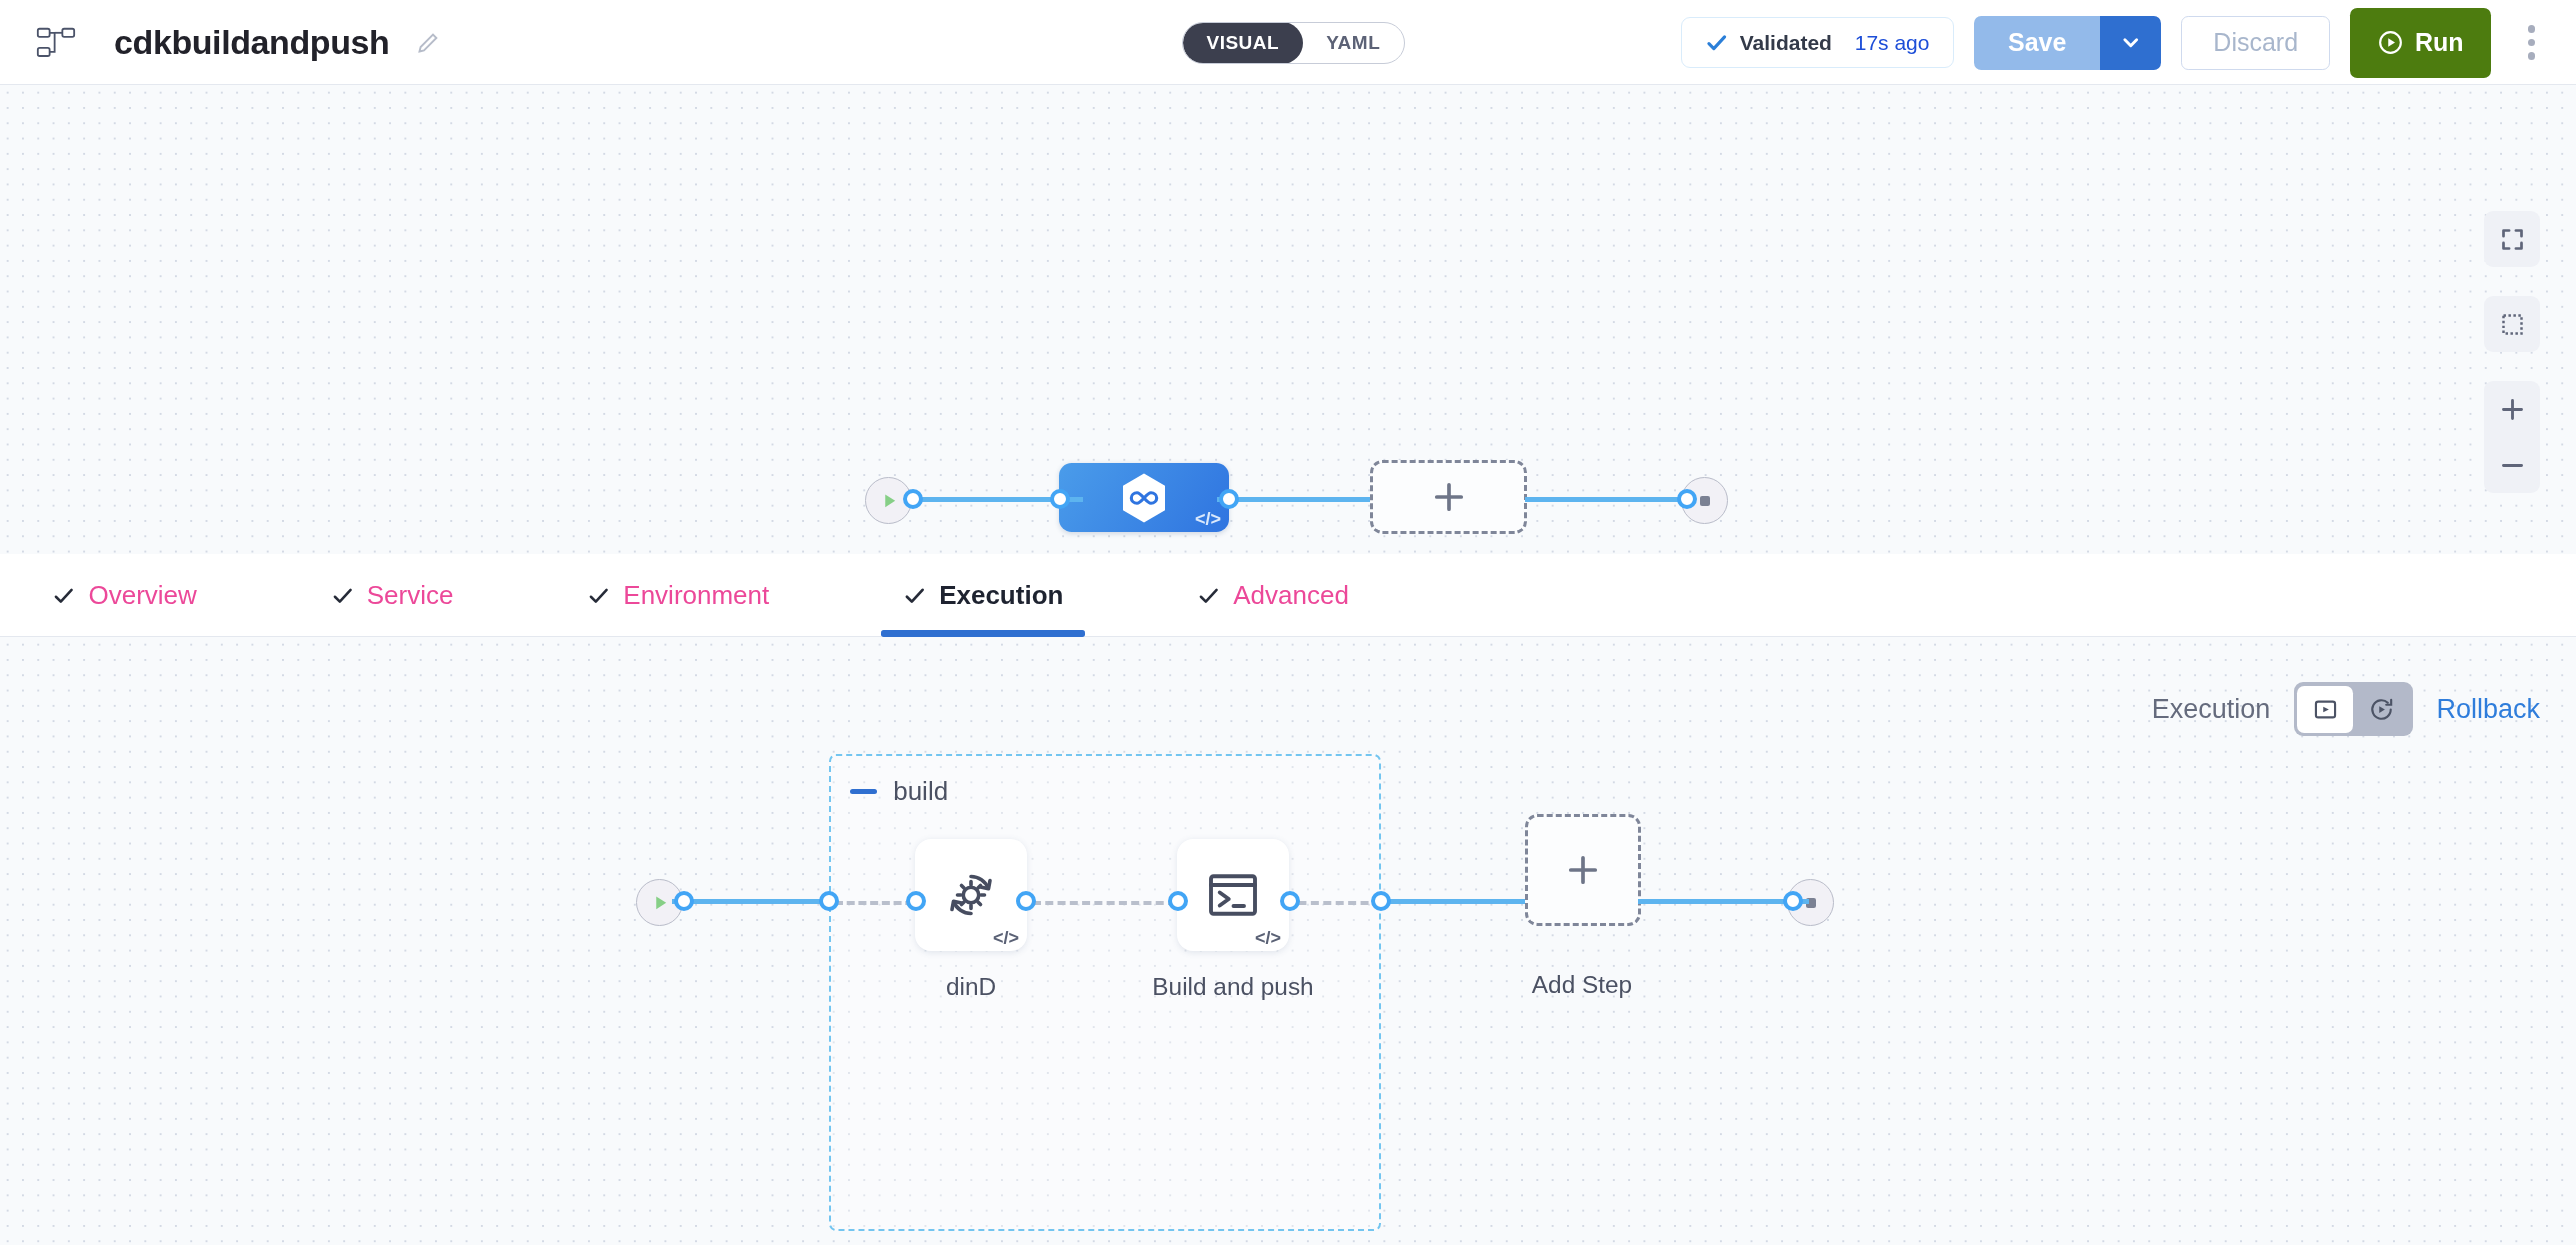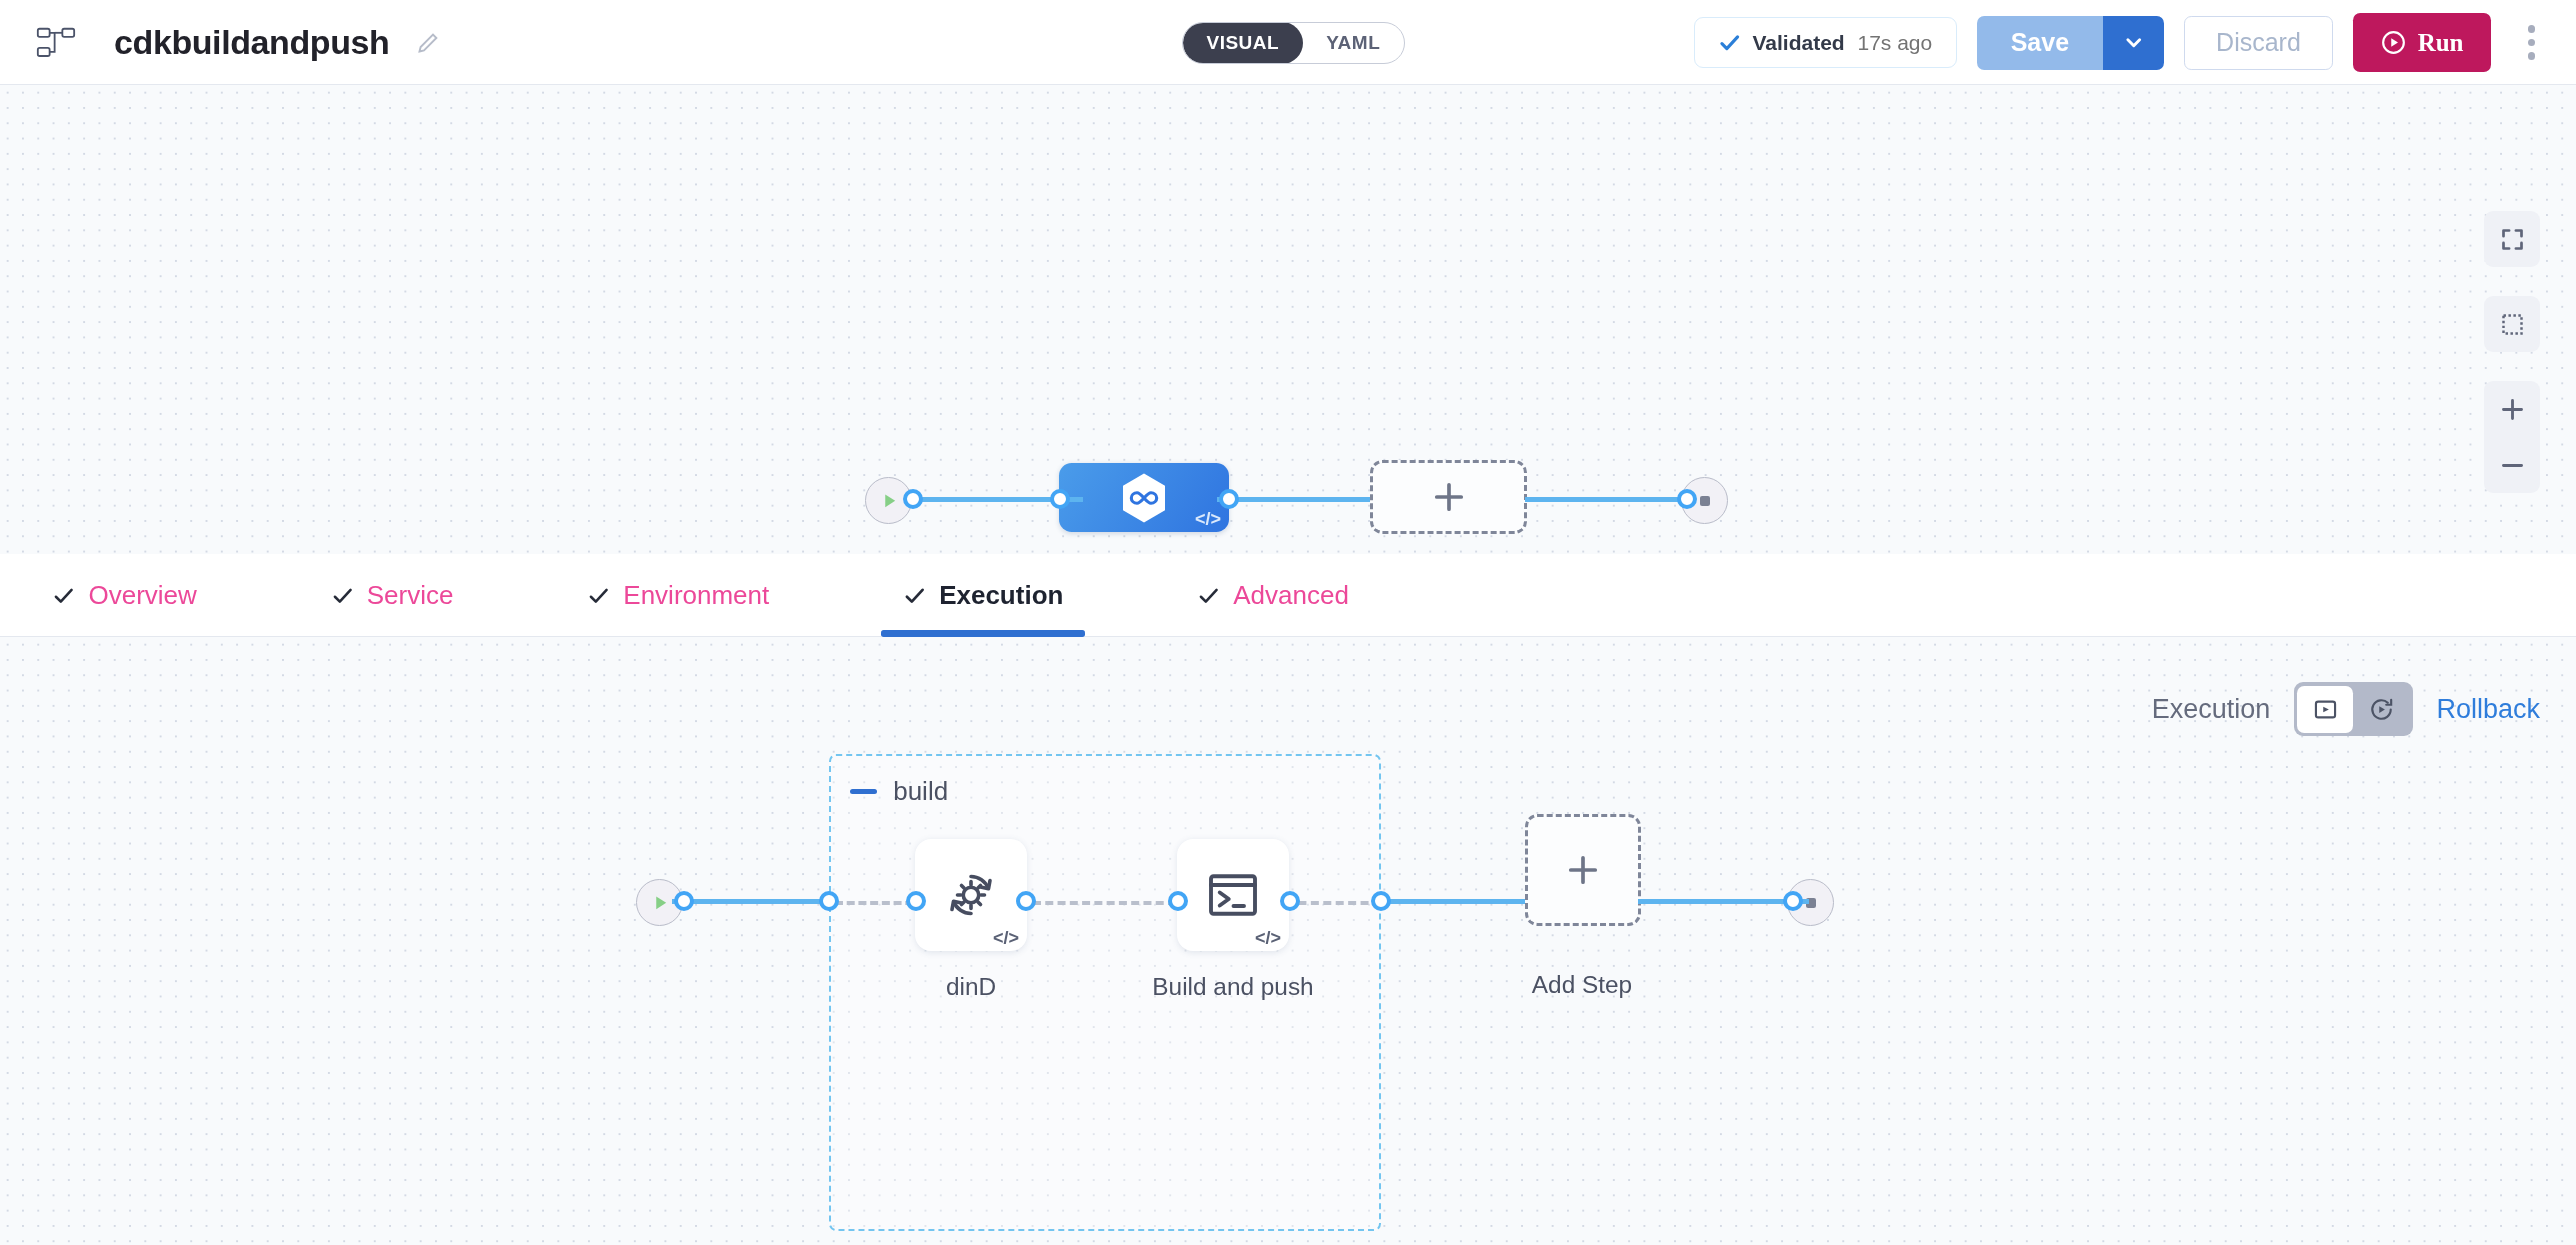--- a/index.html
+++ b/index.html
@@ -49,21 +49,21 @@
     display: flex; align-items: center; gap: 20px;
   }
   .validated-badge {
     display: flex; align-items: center; gap: 10.8px;
     height: 51px; padding: 0 23.5px;
     border: 0.9px solid #d9ecfb; border-radius: 9px; background: #ffffff;
     cursor: pointer;
   }
   .validated-check { width: 23.5px; height: 23.5px; color: #2b7fd8; }
   .validated-txt { font-size: 21px; font-weight: 700; color: #333a49; }
-  .validated-time { font-size: 21px; font-weight: 400; color: #737373; margin-left: 2px; }
+  .validated-time { font-size: 21px; font-weight: 400; color: #1d4ed8; margin-left: 12px; }
 
   .save-split { display: flex; align-items: stretch; height: 54px; border-radius: 7.2px; overflow: hidden; }
   .save-main {
     background: #93baea; color: #ffffff;
     font-size: 25px; font-weight: 700;
     display: flex; align-items: center; justify-content: center;
     padding: 0 34px; cursor: pointer;
   }
   .save-caret {
     background: #2f6fd0; width: 61px;
@@ -71,24 +71,24 @@
   }
   .save-caret svg { width: 23.5px; height: 23.5px; color: #fff; }
 
   .discard-btn {
     height: 54px; padding: 0 31px; border-radius: 7.2px;
     border: 0.9px solid #cfdaee; background: #ffffff;
     color: #a8b6cc; font-size: 25px; font-weight: 400;
     display: flex; align-items: center; cursor: pointer;
   }
   .run-btn {
-    height: 59px; padding: 0 27px; border-radius: 7.2px;
-    background: #be185d; color: #ffffff;
+    height: 70px; padding: 0 27px; border-radius: 7.2px;
+    background: #4d7c0f; color: #ffffff;
     font-size: 25px; font-weight: 700;
-    display: flex; align-items: center; gap: 10.8px; cursor: pointer; font-family: Liberation Serif, serif;
+    display: flex; align-items: center; gap: 10.8px; cursor: pointer;
   }
   .run-btn svg { width: 27px; height: 27px; }
   .kebab { width: 42px; height: 54px; display: flex; flex-direction: column;
            align-items: center; justify-content: center; gap: 6.3px; cursor: pointer; }
   .kebab i { width: 7.2px; height: 7.2px; border-radius: 50%; background: #a7adbd; display: block; }
 
   
   .grid-bg {
     background-color: #f8fafc;
     background-image: radial-gradient(#d3d9e4 1.2px, transparent 1.3px);

